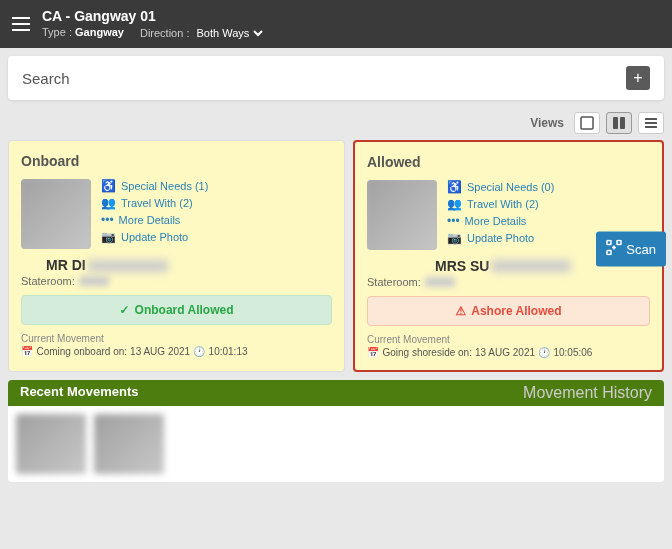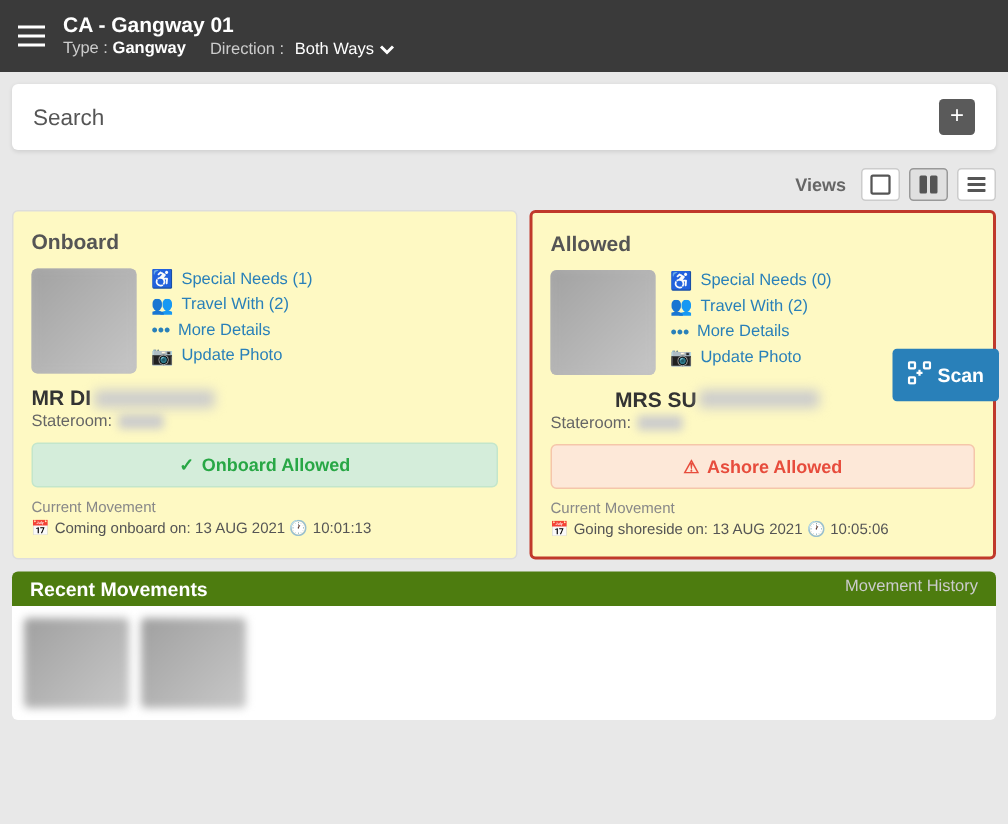--- a/index.html
+++ b/index.html
@@ -36,40 +36,40 @@
     .card-header { font-size: 14px; font-weight: bold; color: #555; margin-bottom: 10px; }
 
     .card-body { display: flex; gap: 10px; margin-bottom: 8px; }
     .avatar { width: 70px; height: 70px; background: #bbb; border-radius: 4px; overflow: hidden; flex-shrink: 0; }
     .avatar-blur { width: 100%; height: 100%; background: linear-gradient(135deg, #a0a0a0, #c8c8c8); filter: blur(4px); transform: scale(1.1); }
 
     .card-details { flex: 1; }
     .detail-item { display: flex; align-items: center; gap: 5px; font-size: 11px; color: #2980b9; margin-bottom: 3px; cursor: pointer; }
     .detail-icon { font-size: 12px; }
 
-    .person-name { font-size: 14px; font-weight: bold; color: #333; margin-bottom: 2px; }
+    .person-name { font-size: 14px; font-weight: bold; color: #333; margin-bottom: 2px; margin-left: 25px; }
     .name-blur { display: inline-block; width: 80px; height: 12px; background: #ccc; border-radius: 2px; vertical-align: middle; margin-left: 2px; filter: blur(4px); }
     .stateroom { font-size: 11px; color: #666; margin-bottom: 8px; display: flex; align-items: center; gap: 4px; }
     .stateroom-blur { display: inline-block; width: 30px; height: 10px; background: #ccc; border-radius: 2px; filter: blur(3px); }
 
     .status-btn { width: 100%; padding: 7px; border-radius: 4px; border: none; font-size: 12px; font-weight: bold; cursor: pointer; display: flex; align-items: center; justify-content: center; gap: 5px; margin-bottom: 8px; }
     .status-btn.onboard { background: #d4edda; color: #28a745; border: 1px solid #c3e6cb; }
     .status-btn.ashore { background: #fde8d8; color: #e74c3c; border: 1px solid #f5c6aa; }
 
     .movement-label { font-size: 10px; color: #888; margin-bottom: 2px; }
     .movement-text { font-size: 10px; color: #555; display: flex; align-items: center; gap: 3px; }
 
     
-    .scan-btn { background: #2980b9; color: #fff; border: none; padding: 8px 10px; border-radius: 3px; cursor: pointer; display: flex; align-items: center; gap: 4px; font-size: 13px; font-weight: bold; position: absolute; right: 8px; top: 50%; transform: translateY(-50%); white-space: nowrap; }
+    .scan-btn { background: #2980b9; color: #fff; border: none; padding: 8px 10px; border-radius: 3px; cursor: pointer; display: flex; align-items: center; gap: 4px; font-size: 13px; font-weight: normal; position: absolute; right: 8px; top: 50%; transform: translateY(-50%); white-space: nowrap; }
     .card-ashore-wrap { position: relative; flex: 1; }
 
     
     .recent-section { background: #4d7c0f; color: #fff; padding: 4px 12px; margin: 8px 8px 0; border-radius: 4px 4px 0 0; display: flex; align-items: flex-start; justify-content: space-between; }
     .recent-title { font-size: 13px; font-weight: bold; }
-    .movement-history { font-size: 11px; color: #ccc; cursor: pointer; }
+    .movement-history { font-size: 16px; color: #ccc; cursor: pointer; }
     .recent-thumbnails { display: flex; gap: 8px; padding: 8px; background: #fff; margin: 0 8px; border-radius: 0 0 4px 4px; }
     .thumb { width: 70px; height: 60px; background: linear-gradient(135deg, #a0a0a0, #c8c8c8); border-radius: 3px; filter: blur(3px); }
   </style>
 </head>
 <body>
 
 <div class="header">
   <div class="hamburger">
     <span></span>
       <span></span>

